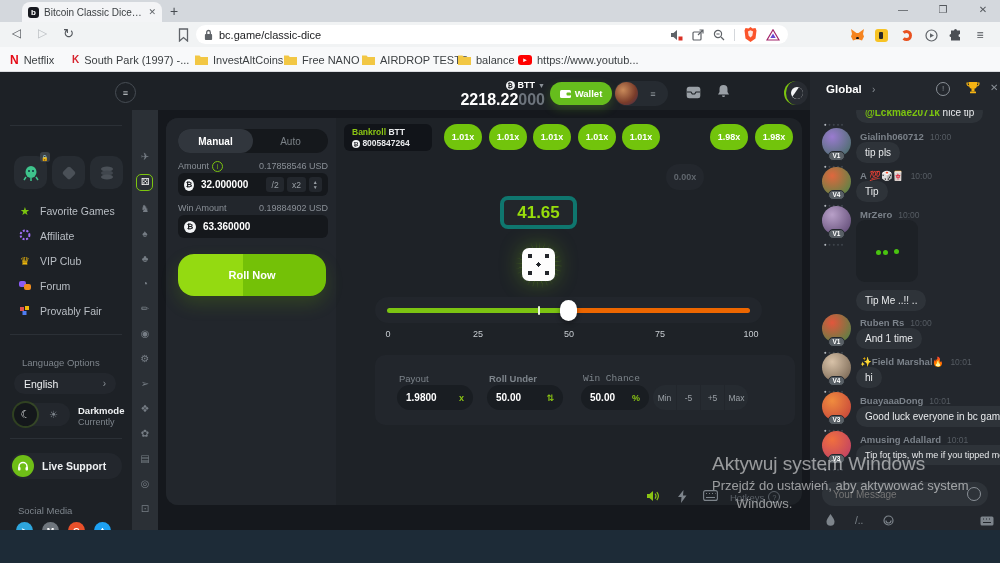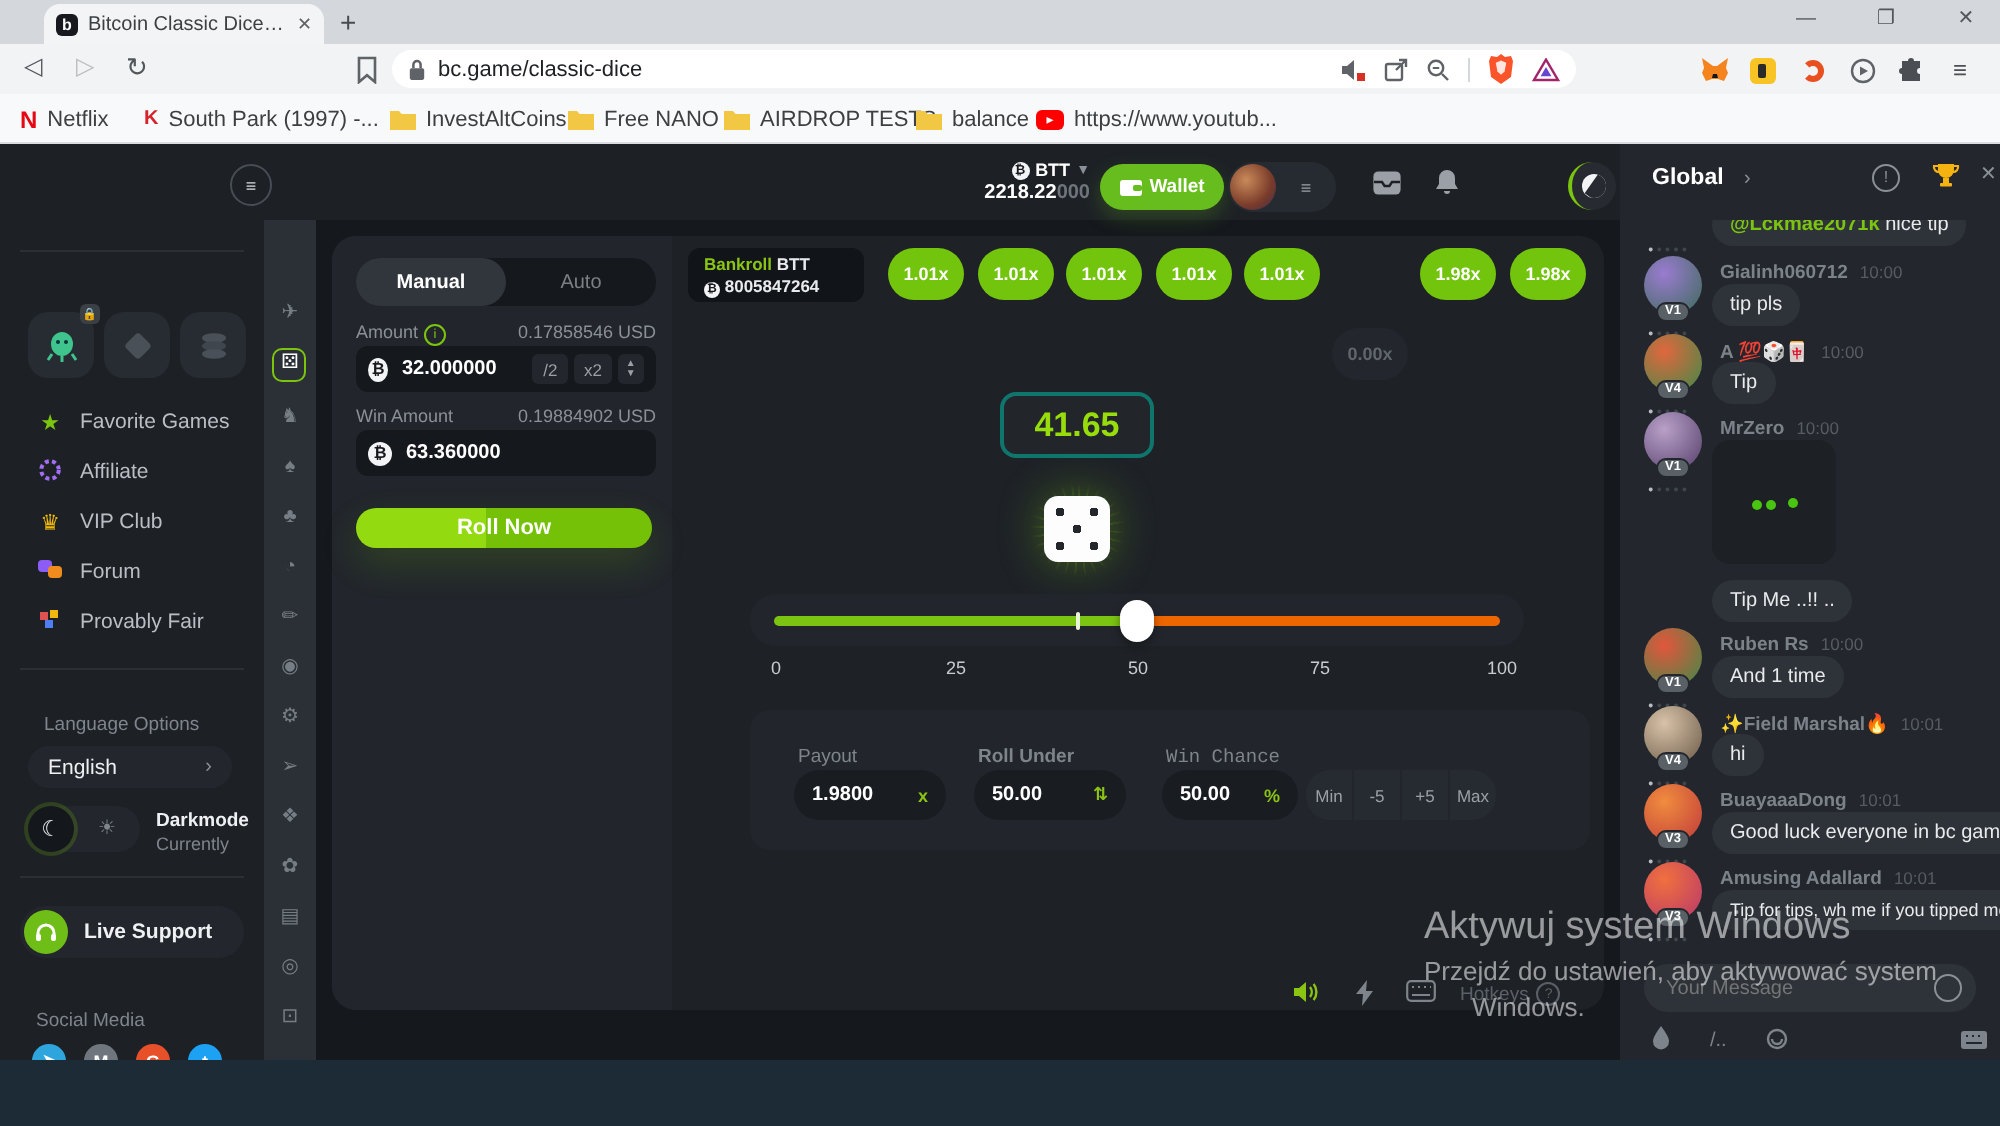--- a/index.html
+++ b/index.html
@@ -89,29 +89,29 @@
   .infoi{display:inline-flex;width:9px;height:9px;border-radius:50%;border:1px solid #7cc50f;color:#7cc50f;
         font-size:6.5px;align-items:center;justify-content:center;margin-left:3px;}
   .inp{left:178px;width:150px;height:23px;background:#15181c;border-radius:6px;display:flex;align-items:center;
         padding:0 6px;box-sizing:border-box;}
   .inp input{background:transparent;border:0;outline:0;color:#fff;font-weight:bold;font-size:10px;width:60px;
         margin-left:5px;font-family:inherit;}
   .minibtn{width:22px;height:15px;background:#23272d;border-radius:3px;color:#9aa0a6;font-size:8.5px;
         display:flex;align-items:center;justify-content:center;margin-left:3px;}
   .stepper{width:16px;height:15px;background:#23272d;border-radius:3px;color:#9aa0a6;font-size:5px;
         display:flex;flex-direction:column;align-items:center;justify-content:center;margin-left:3px;line-height:5px;}
-  .roll{left:178px;top:254px;width:148px;height:20px;border-radius:16px;
+  .roll{left:178px;top:254px;width:148px;height:42px;border-radius:16px;
         background:linear-gradient(90deg,#94da11 0 44%,#74c107 44%);display:flex;align-items:center;justify-content:center;
         color:#fff;font-weight:bold;font-size:11px;box-shadow:0 8px 18px #74c10730;}
   .bankroll{left:344px;top:124px;width:88px;height:27px;background:#111419;border-radius:6px;
         display:flex;flex-direction:column;justify-content:center;padding-left:8px;box-sizing:border-box;}
   .hpill{top:124px;width:38px;height:26px;border-radius:13px;background:#72c40c;color:#fff;font-weight:bold;
         font-size:9px;display:flex;align-items:center;justify-content:center;}
   .hpill.gray{background:#23272d;color:#60666d;}
-  .result{left:500px;top:196px;width:77px;height:33px;background:#22262b;border:2px solid #0f766e;border-radius:8px;
+  .result{left:500px;top:196px;width:77px;height:33px;background:#22262b;border:4px solid #0f766e;border-radius:8px;
         box-sizing:border-box;display:flex;align-items:center;justify-content:center;
         color:#97dd0c;font-weight:bold;font-size:17px;}
   .burst{left:506px;top:232px;width:66px;height:66px;border-radius:50%;
         background:repeating-conic-gradient(rgba(124,197,15,.4) 0 3deg,transparent 3deg 13deg);
         -webkit-mask-image:radial-gradient(closest-side,#000 20%,transparent 72%);
         mask-image:radial-gradient(closest-side,#000 20%,transparent 72%);}
   .dice{left:522px;top:248px;width:33px;height:33px;background:#fdfdfd;border-radius:7px;
         box-shadow:0 0 22px rgba(140,220,20,.35);
         background-image:radial-gradient(circle 2.2px at 8px 8px,#23262b 98%,transparent),
           radial-gradient(circle 2.2px at 25px 8px,#23262b 98%,transparent),
@@ -423,21 +423,21 @@
   </div>
 
   <div class="abs mainhead"></div>
   <div class="abs burger">≡</div>
   <div class="abs" style="left:470px;top:80px;width:75px;">
     <div class="cur abs" style="right:0;top:0;display:flex;flex-direction:row;align-items:center;">
       <span class="coin">₿</span>
       <span style="color:#fff;font-size:9px;font-weight:bold;margin-left:3px;">BTT</span>
       <span style="color:#8a9097;font-size:7px;margin-left:3px;">▼</span>
     </div>
-    <div class="abs" style="right:0;top:11px;font-size:10px;font-weight:bold;color:#fff;white-space:nowrap;">
+    <div class="abs" style="right:0;top:11px;font-size:16px;font-weight:bold;color:#fff;white-space:nowrap;">
       <span>2218.22</span><span style="color:#6d747c;">000</span>
     </div>
   </div>
   <div class="abs walletbtn">
     <svg width="11" height="9" viewBox="0 0 11 9">
         <rect x="0" y="1" width="11" height="8" rx="1.5" fill="#fff"></rect>
         <rect x="6.5" y="3.5" width="4.5" height="3" rx="1" fill="#66bd1d"></rect>
       </svg>
     <span>Wallet</span>
   </div>

